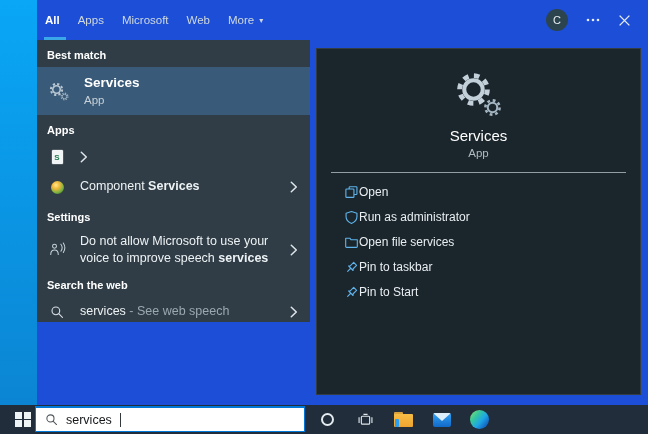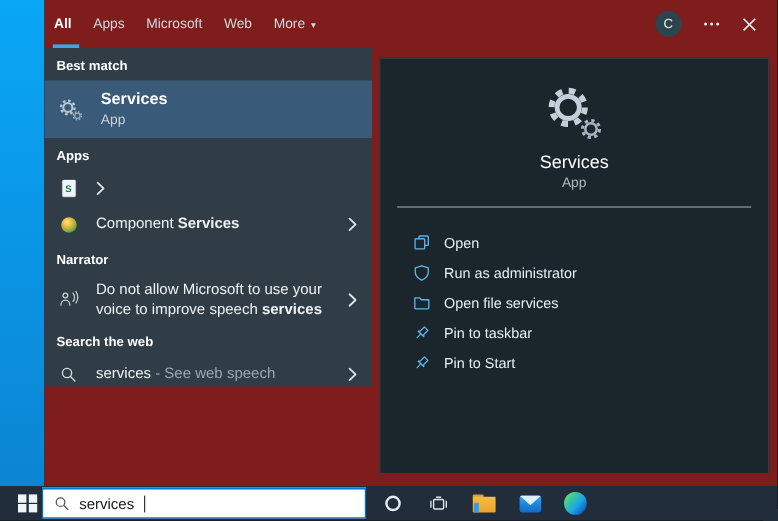--- a/index.html
+++ b/index.html
@@ -5,21 +5,21 @@
   html,body{margin:0;padding:0;background:#10181d;}
   *{box-sizing:border-box;}
   .screen{position:relative;width:648px;height:434px;overflow:hidden;
           font-family:"Liberation Sans","DejaVu Sans",sans-serif;background:#10181d;}
 
   
   .desktop-strip{position:absolute;left:0;top:0;width:37px;height:405px;
                  background:linear-gradient(180deg,#09a7f6,#0b85d3);}
 
   
-  .search-window{position:absolute;left:37px;top:0;width:611px;height:405px;background:#7f1d1d;}
+  .search-window{position:absolute;left:37px;top:0;width:611px;height:405px;background:#1d4ed8;}
 
   
   .tabbar{position:absolute;left:0;top:0;right:0;height:40px;}
   .tabs{display:flex;gap:18px;padding-left:8px;align-items:center;height:100%;}
   .tab{font-size:11.5px;color:#cfd9dd;position:relative;height:100%;display:flex;align-items:center;}
   .tab.selected{color:#fff;font-weight:bold;}
   .tab.selected::after{content:"";position:absolute;left:-1px;right:-6px;bottom:0;height:3px;background:#3aa7e8;}
   .tab .dd{font-size:8px;margin-left:5px;color:#cfd9dd;}
   .topbar-right{position:absolute;right:0;top:0;height:40px;display:flex;align-items:center;gap:18px;padding-right:17px;}
   .avatar{width:22px;height:22px;border-radius:50%;background:#2c444e;display:flex;align-items:center;justify-content:center;font-size:11px;color:#e8eef1;}
@@ -59,21 +59,21 @@
   .com-ball{width:13px;height:13px;border-radius:50%;
             background:radial-gradient(circle at 38% 32%,#ffe98f 0%,#f2b93b 30%,#7cb342 62%,#2f5c1c 95%);}
   .mag-dim svg{width:14px;height:14px;color:#d4dde1;}
 
   
   .right-card{position:absolute;left:279px;top:48px;width:325px;height:347px;background:#1b262c;border:1px solid #323d43;}
   .big-icon{margin:22px auto 0;display:flex;justify-content:center;}
   .card-title{margin-top:10px;text-align:center;font-size:15px;color:#ffffff;}
   .card-sub{margin-top:3px;text-align:center;font-size:11.5px;color:#aebac1;}
   .card-sep{height:1px;background:#939ea4;margin:13px 14px 12px;}
-  .action{height:25px;display:flex;align-items:flex-end;padding-left:26px;gap:11px;}
+  .action{height:25px;display:flex;align-items:flex-start;padding-left:26px;}
   .action-icon{width:16px;display:flex;align-items:center;justify-content:center;color:#5fb2ea;}
   .action-icon svg{width:15px;height:15px;display:block;}
   .action-label{font-size:12px;color:#e8eef1;}
 
   
   .taskbar{position:absolute;left:0;right:0;top:405px;height:29px;background:#212d3b;}
   .start-btn{position:absolute;left:9px;top:0;width:28px;height:29px;display:flex;align-items:center;justify-content:center;}
   .start-grid{display:grid;grid-template-columns:7px 7px;grid-template-rows:7px 7px;gap:1.5px;}
   .start-grid i{background:#eef3f6;}
   .search-box{position:absolute;left:35px;top:1px;width:270px;height:26px;background:#fff;
@@ -176,21 +176,21 @@
           <span class="row-icon">
             <span class="com-ball"></span>
           </span>
           <span class="row-text"><span>Component </span><span class="b ">Services</span></span>
           <span class="chev">
             <svg viewBox="0 0 8 12">
               <path d="M1.3 1.2 6.3 6 1.3 10.8" fill="none" stroke="currentColor" stroke-width="1.5" stroke-linecap="round" stroke-linejoin="round"></path>
             </svg>
           </span>
         </div>
-        <div class="sec-header">Narrator</div>
+        <div class="sec-header">Settings</div>
         <div class="row">
           <span class="row-icon">
             <svg viewBox="0 0 18 16">
               <g fill="none" stroke="currentColor" stroke-width="1.1" stroke-linecap="round">
                 <circle cx="5.8" cy="4.6" r="2.1"></circle>
                 <path d="M1.8 13.2 c0-3 2-4.6 4-4.6 s4 1.6 4 4.6"></path>
                 <path d="M12.6 2.4 a6.2 6.2 0 0 1 0 7.4"></path>
                 <path d="M15.2 1 a9.4 9.4 0 0 1 0 10.2"></path>
               </g>
             </svg>

